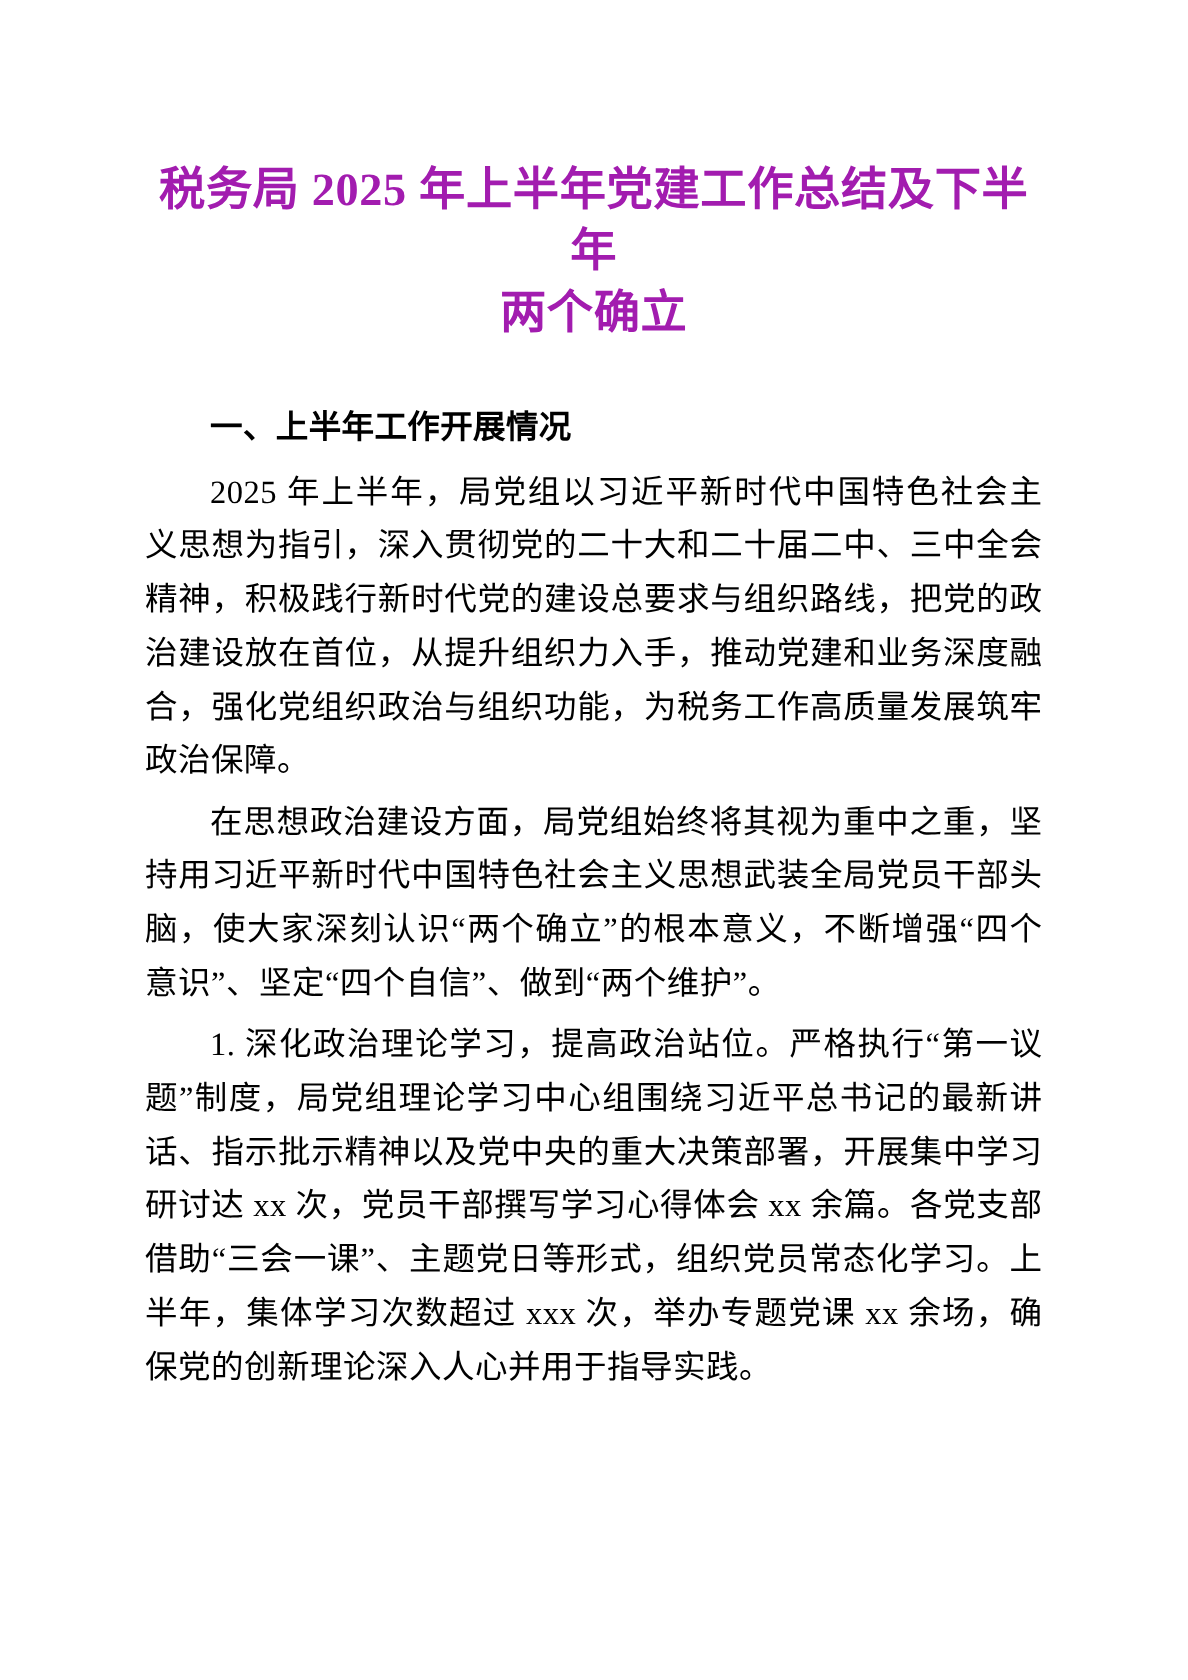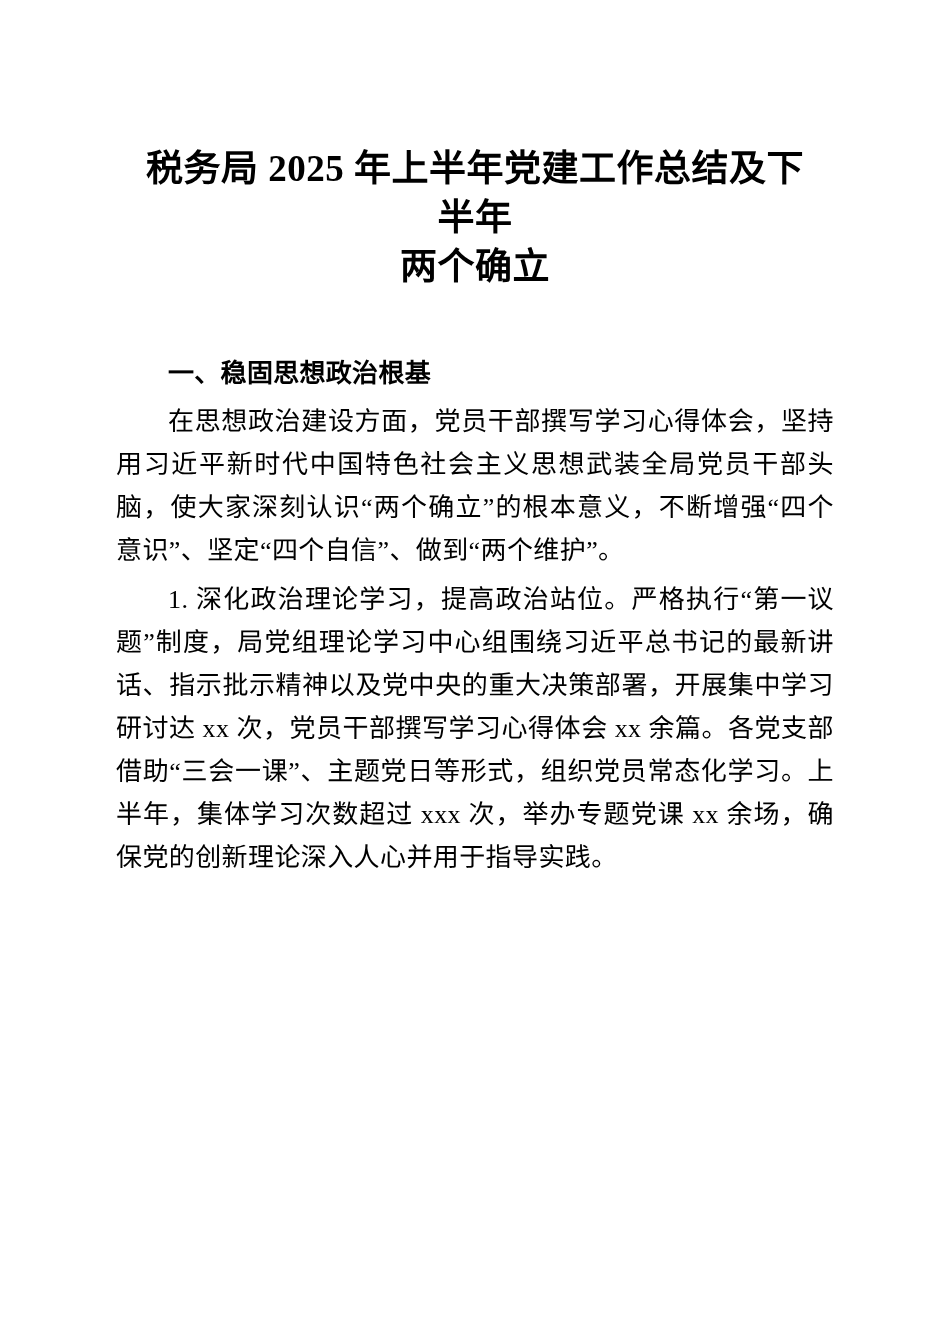--- a/index.html
+++ b/index.html
@@ -24,29 +24,29 @@
 
   .content {
     position: absolute;
     left: 116px;
     top: 0;
     width: 718px; 
   }
 
   
   .doc-title {
-    margin: 16px;
+    margin: 0;
     padding-top: 128px;
     text-align: center;
     font-family: "Liberation Serif", "DejaVu Serif", serif;
     font-weight: 700;
     font-size: 37px;
     line-height: 49px;
     letter-spacing: 0.5px;
-    color: #000000;
+    color: #a21caf;
   }
   .doc-title .t-line {
     display: block;
   }
 
   
   .h1-section {
     margin: 0;
     padding-top: 45px;
     font-family: "Liberation Sans", "DejaVu Sans", sans-serif;
@@ -91,22 +91,23 @@
 <body>
 
 <div class="page">
   <div class="content">
 
     <h1 class="doc-title">
       <span class="t-line">税务局 2025 年上半年党建工作总结及下半年</span>
       <span class="t-line">两个确立</span>
     </h1>
 
-    <h2 class="h1-section">一、稳固思想政治根基</h2>
+    <h2 class="h1-section">一、上半年工作开展情况</h2>
 
 
+    <p class="para first">2025 年上半年，局党组以习近平新时代中国特色社会主义思想为指引，深入贯彻党的二十大和二十届二中、三中全会精神，积极践行新时代党的建设总要求与组织路线，把党的政治建设放在首位，从提升组织力入手，推动党建和业务深度融合，强化党组织政治与组织功能，为税务工作高质量发展筑牢政治保障。</p>
 
-    <p class="para">在思想政治建设方面，党员干部撰写学习心得体会，坚持用习近平新时代中国特色社会主义思想武装全局党员干部头脑，使大家深刻认识“两个确立”的根本意义，不断增强“四个意识”、坚定“四个自信”、做到“两个维护”。</p>
+    <p class="para">在思想政治建设方面，局党组始终将其视为重中之重，坚持用习近平新时代中国特色社会主义思想武装全局党员干部头脑，使大家深刻认识“两个确立”的根本意义，不断增强“四个意识”、坚定“四个自信”、做到“两个维护”。</p>
 
     <p class="para">1. 深化政治理论学习，提高政治站位。严格执行“第一议题”制度，局党组理论学习中心组围绕习近平总书记的最新讲话、指示批示精神以及党中央的重大决策部署，开展集中学习研讨达 xx 次，党员干部撰写学习心得体会 xx 余篇。各党支部借助“三会一课”、主题党日等形式，组织党员常态化学习。上半年，集体学习次数超过 xxx 次，举办专题党课 xx 余场，确保党的创新理论深入人心并用于指导实践。</p>
 
   </div>
 </div>
 
 </body></html>

